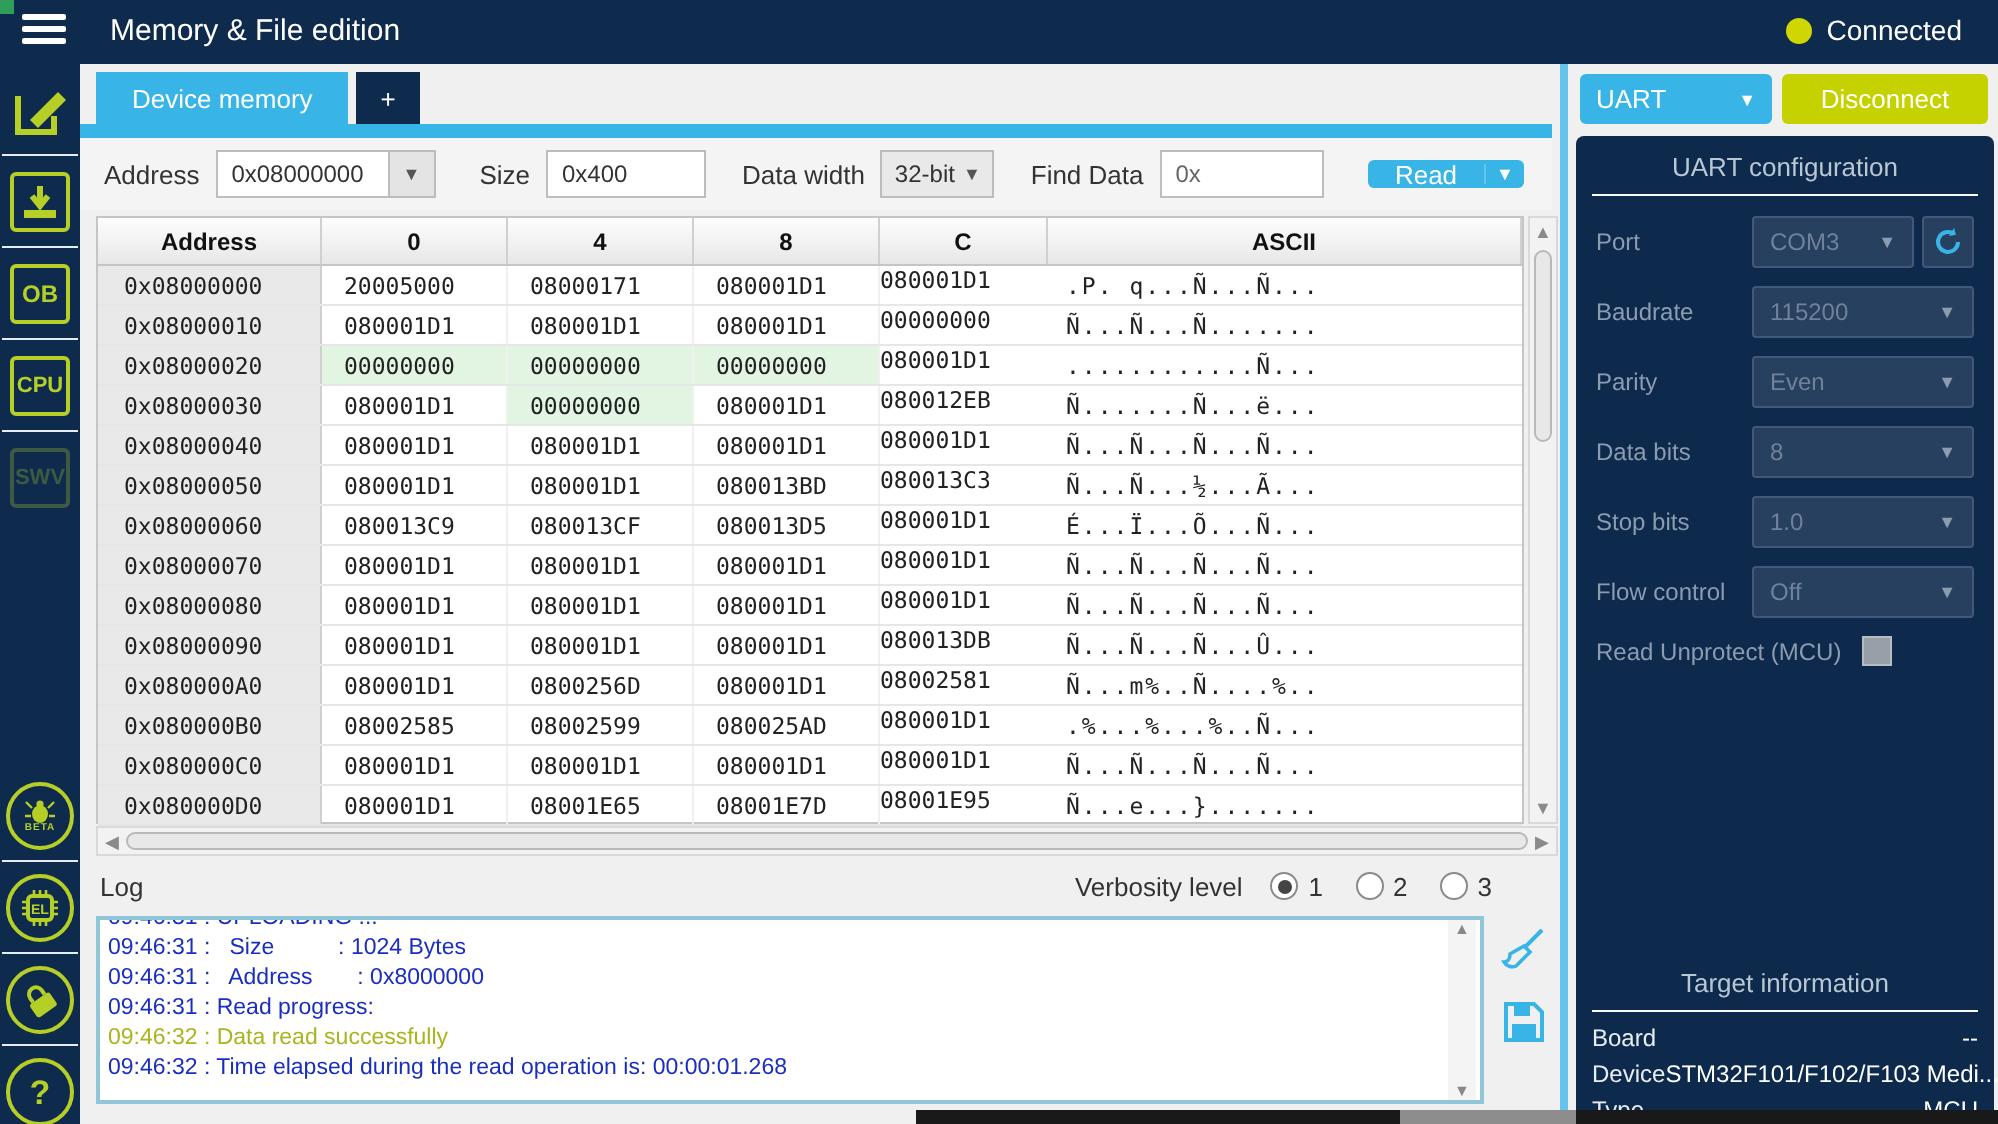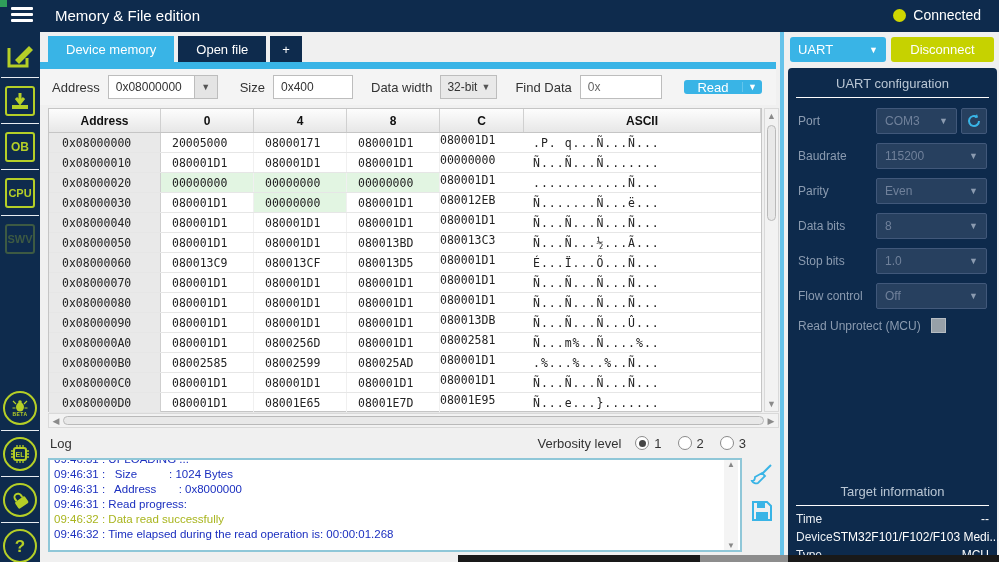--- a/index.html
+++ b/index.html
@@ -215,21 +215,20 @@
       <div class="side-sep"></div>
       <div class="side-btn">
         <span class="circ-ico" style="font-size:17px;">?</span>
       </div>
     </div>
   </div>
 
   <div class="main">
     <div class="tabs">
       <div class="tab active">Device memory</div>
-      <div class="tab">Open file</div>
       <div class="tab plus">+</div>
     </div>
     <div class="tab-strip"></div>
 
     <div class="controls">
       <span class="ctl-label">Address</span>
       <span class="combo">
         <span class="ctl-input">0x08000000</span>
         <span class="drop">▼</span>
       </span>
@@ -499,21 +498,21 @@
       <div class="unprot">
         <span>Read Unprotect (MCU)</span>
         <span class="checkbox"></span>
       </div>
 
       <div class="tinfo">
         <div class="panel-title">Target information</div>
         <div class="panel-rule" style="margin-bottom:4px;"></div>
         <div id="target-rows">
             <div class="trow">
-              <div class="tlab">Time</div>
+              <div class="tlab">Board</div>
               <div class="tval">--</div>
             </div>
             <div class="trow">
               <div class="tlab">Device</div>
               <div class="tval">STM32F101/F102/F103 Medi...</div>
             </div>
             <div class="trow">
               <div class="tlab">Type</div>
               <div class="tval">MCU</div>
             </div>

